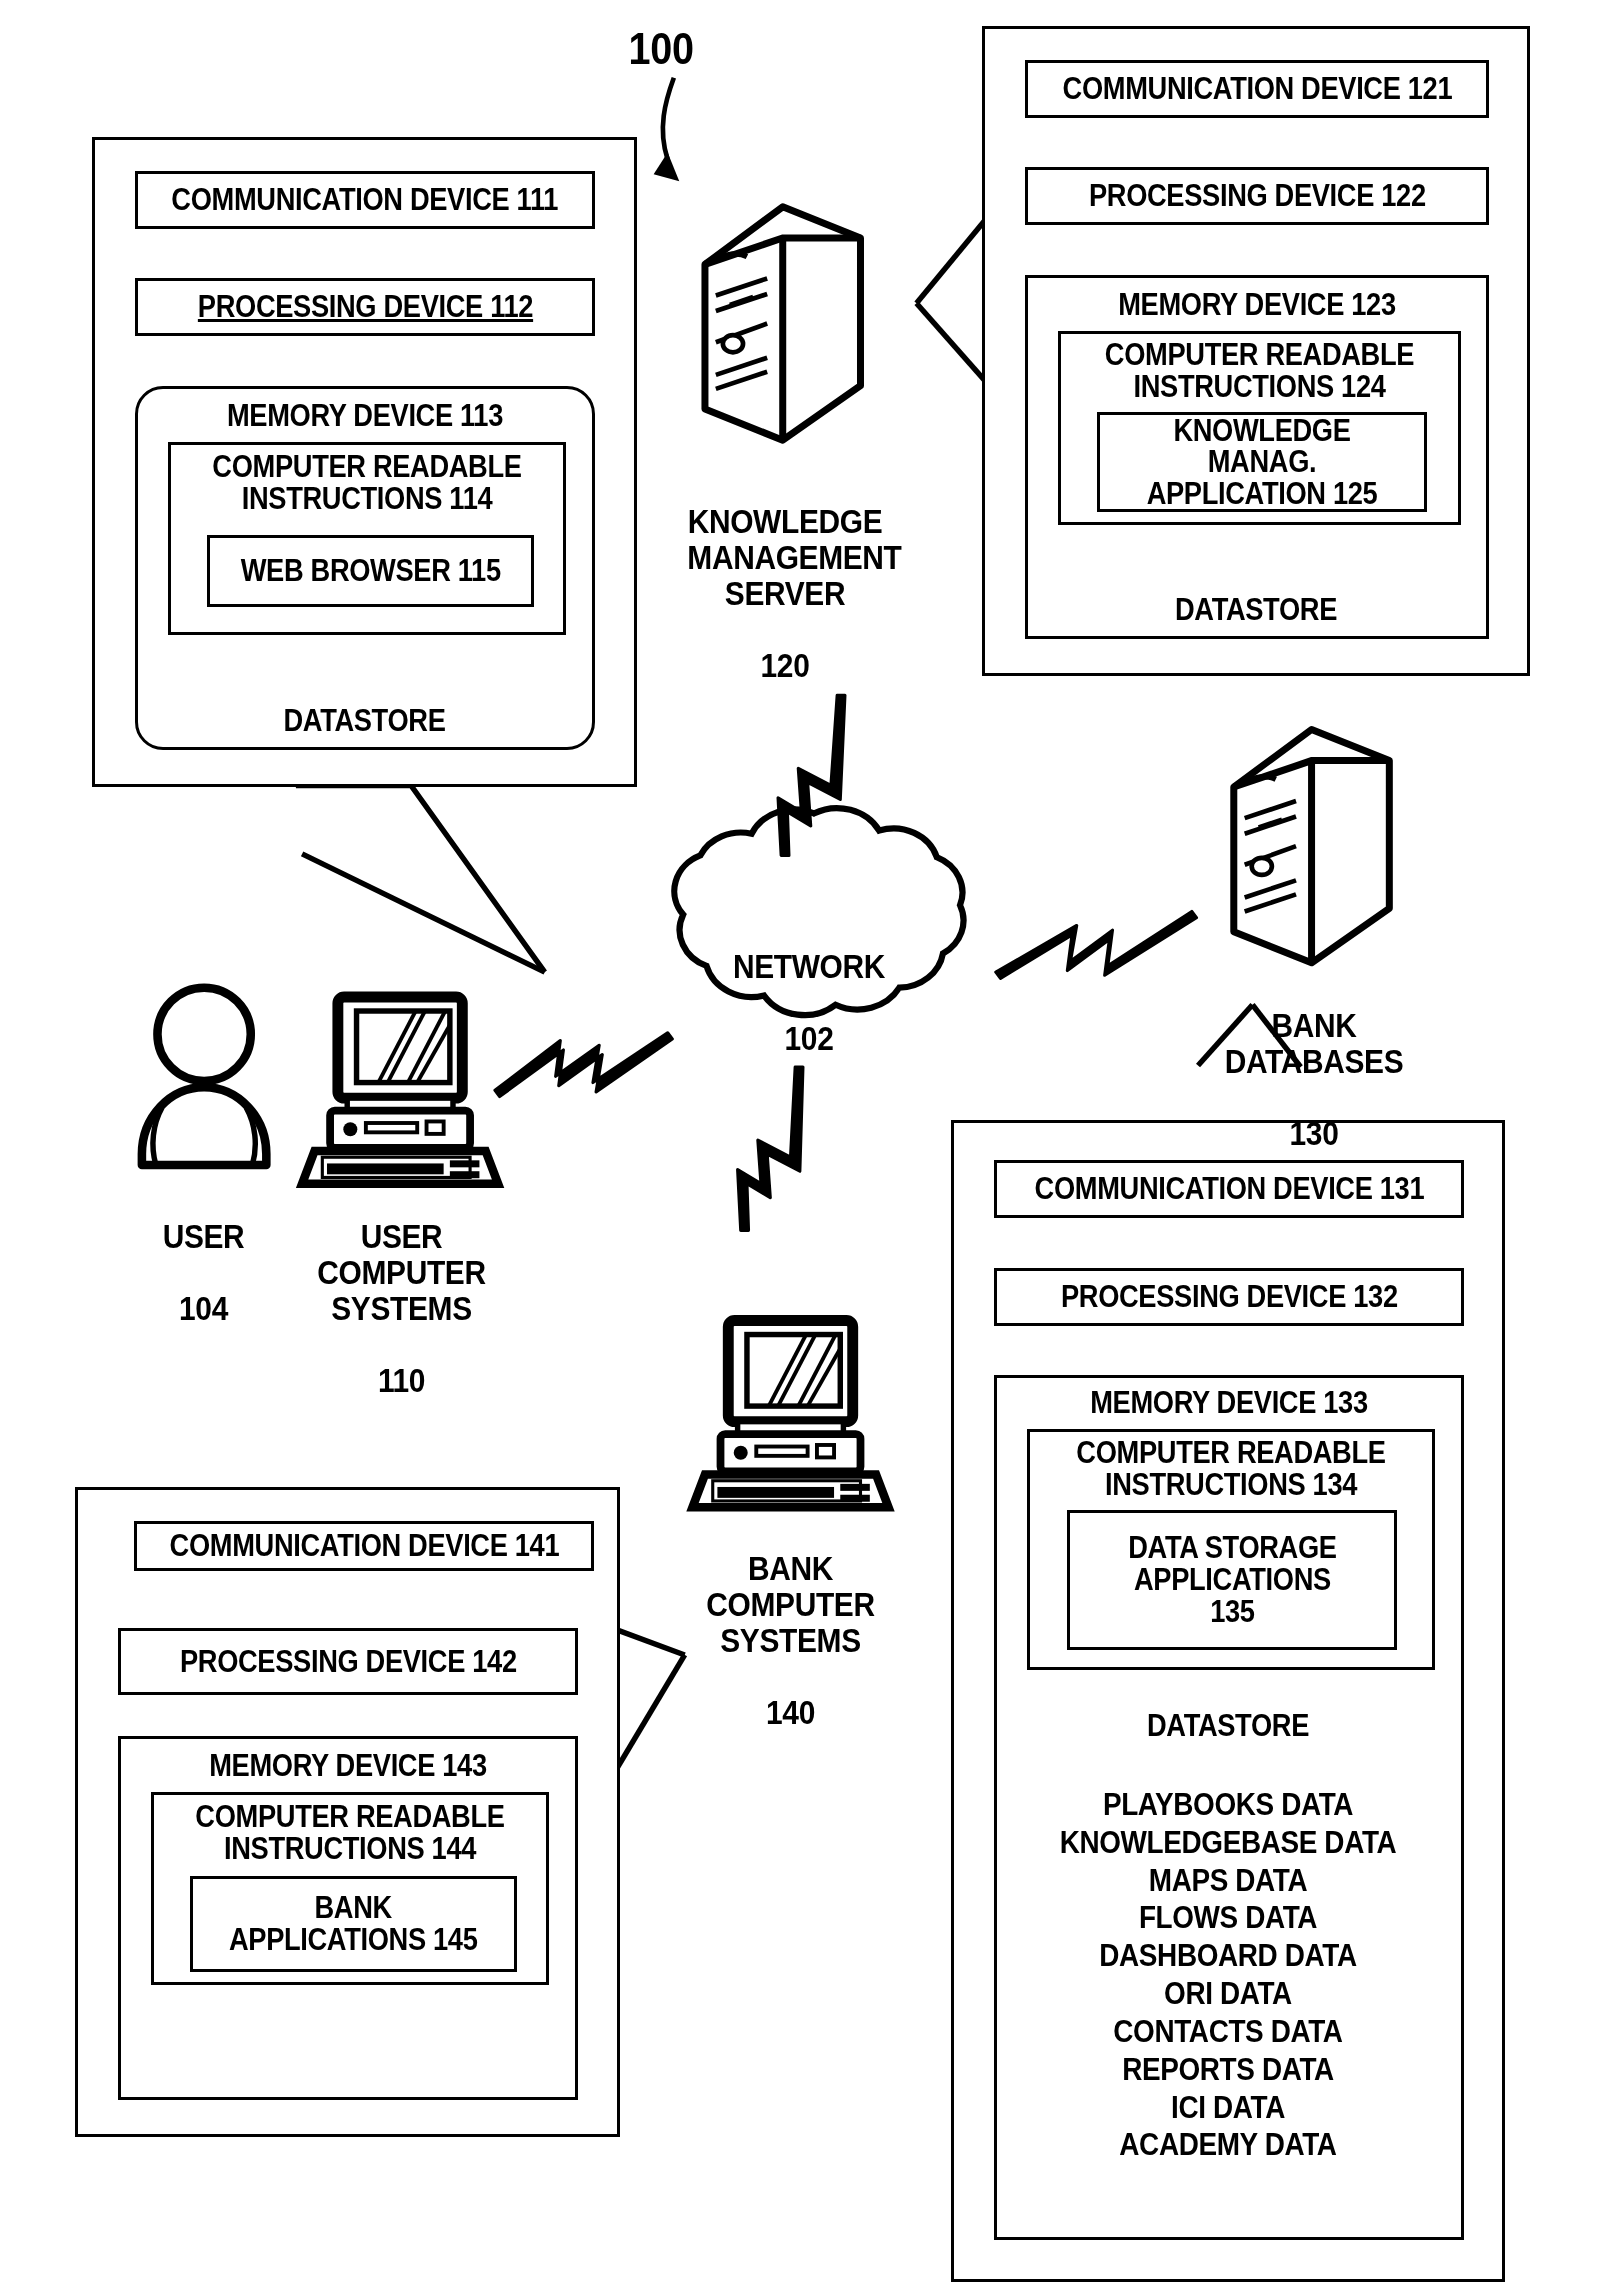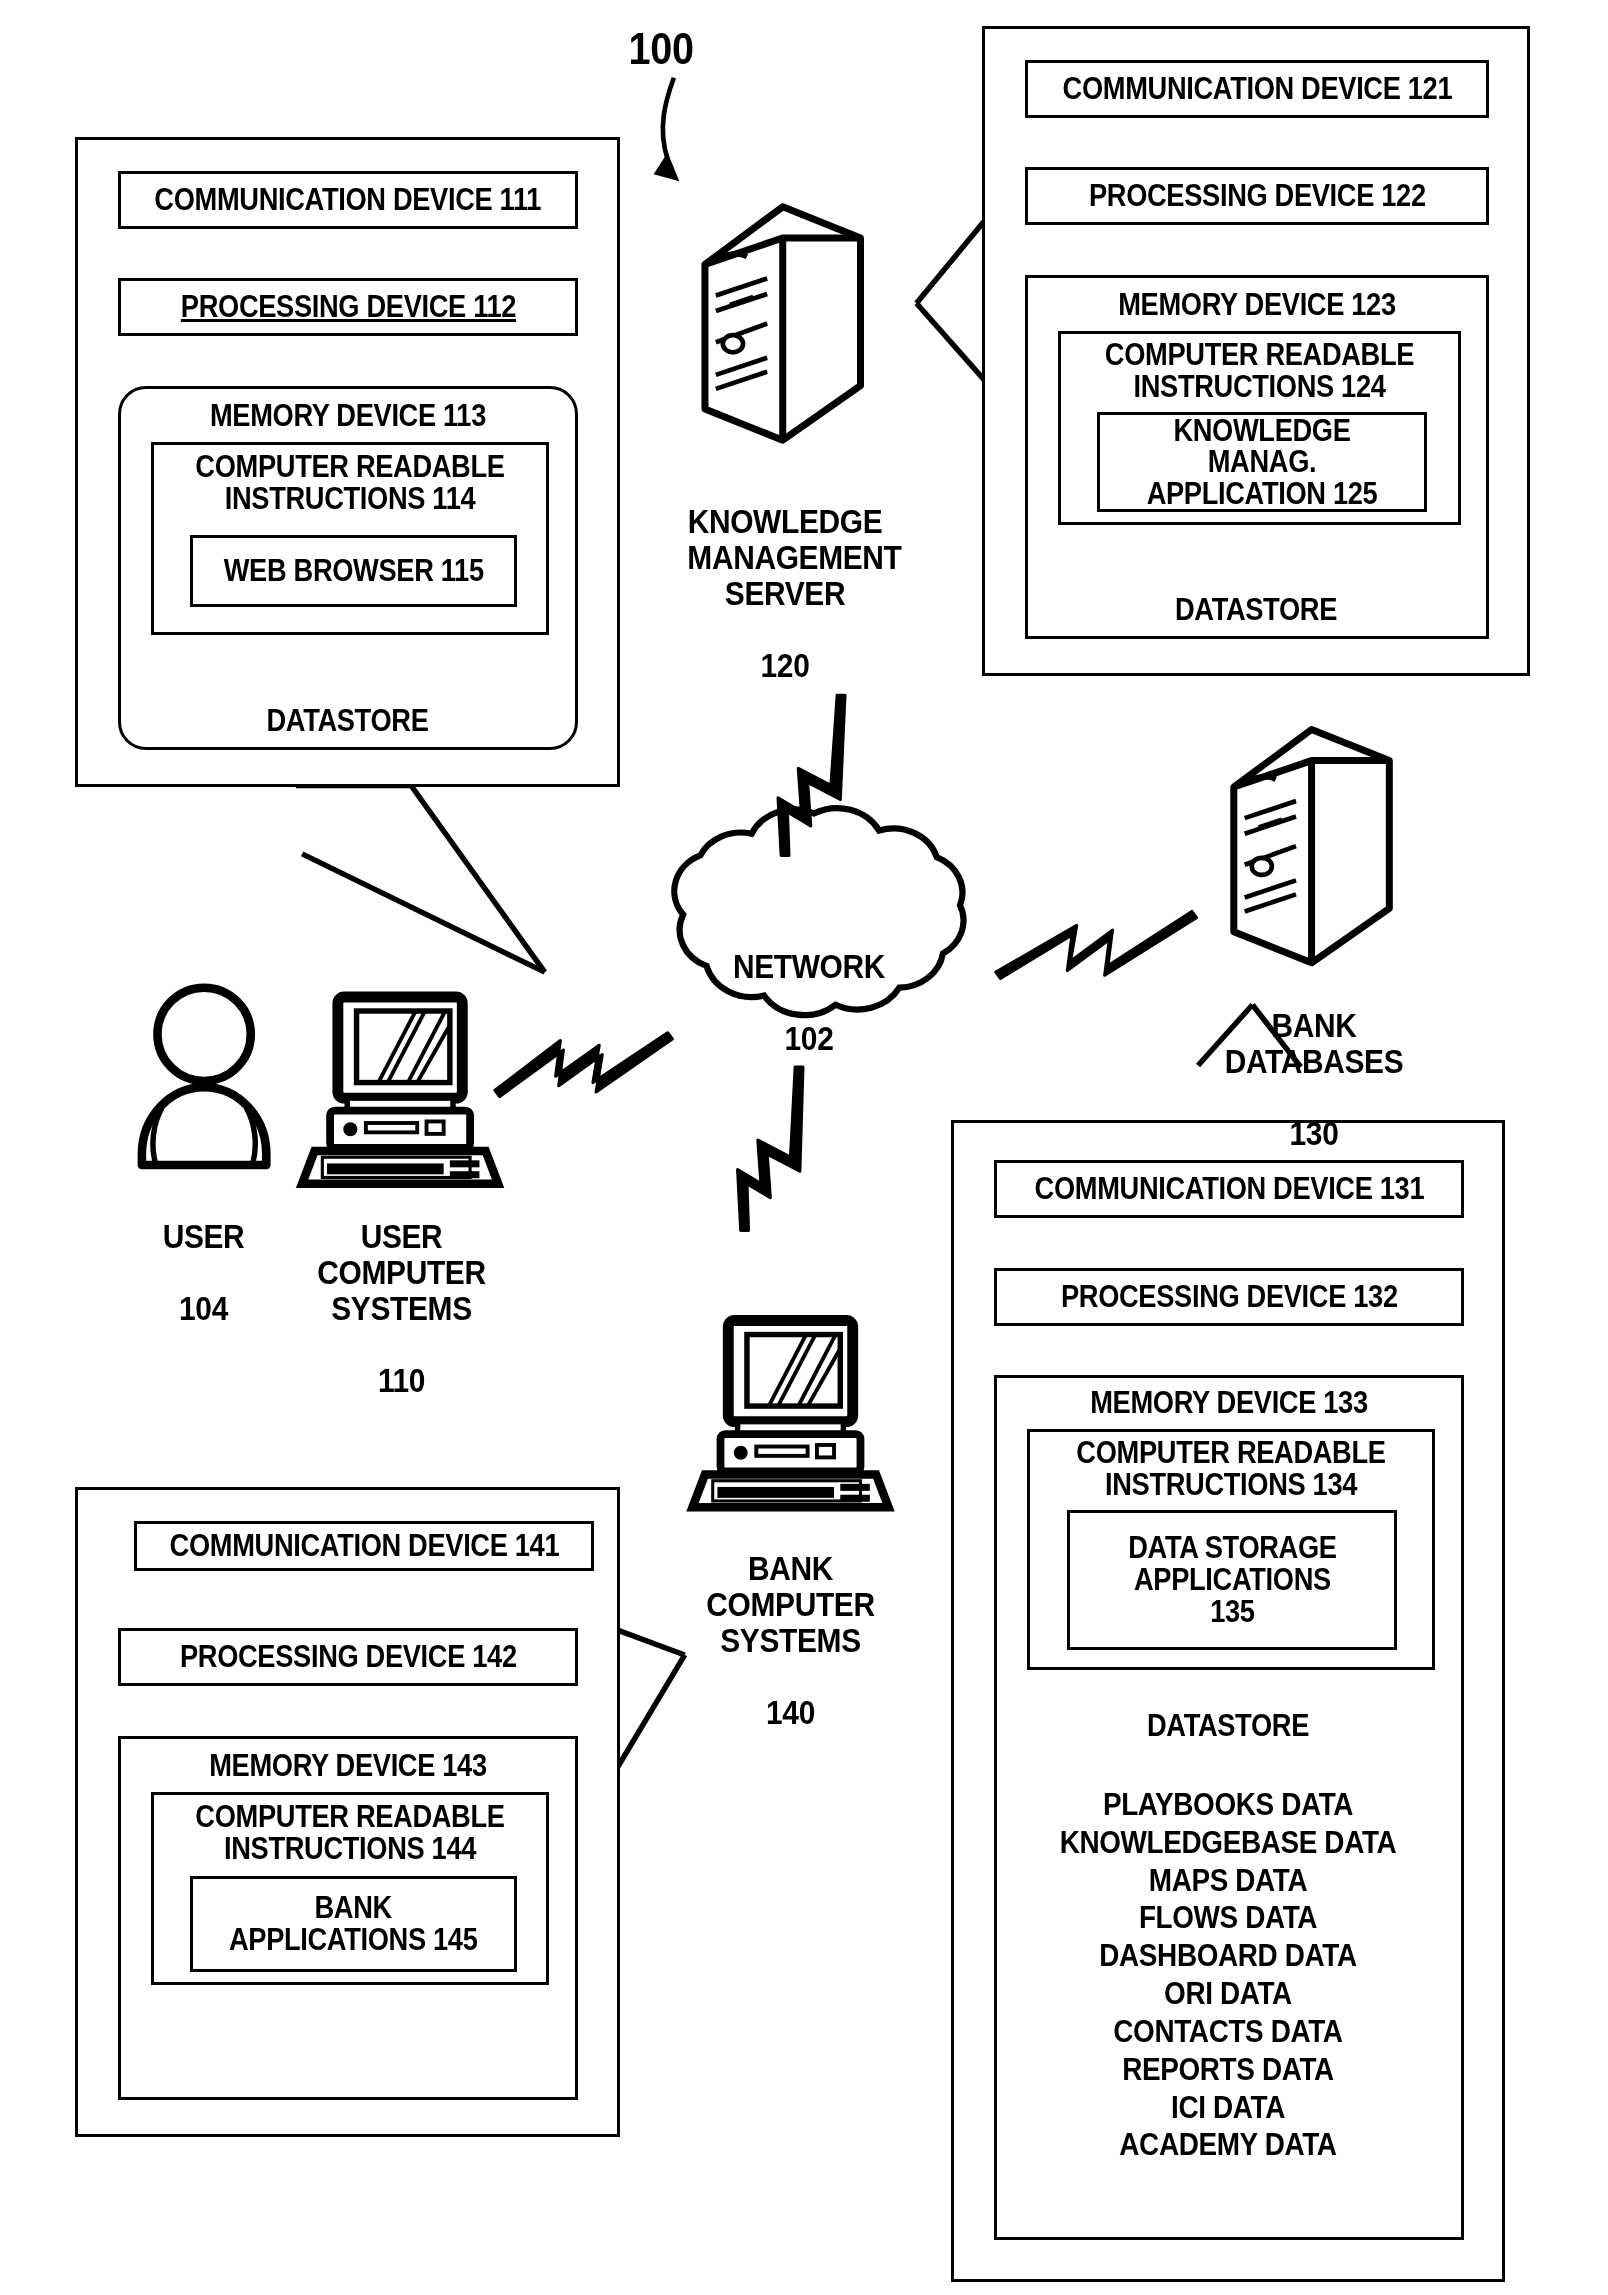--- a/index.html
+++ b/index.html
@@ -240,21 +240,21 @@
     </g>
 
     <g>
       <path d="M1306,2140 L1306,2730 a272,58 0 0 0 544,0 L1850,2140 Z" fill="#fff" stroke="#000" stroke-width="6"></path>
       <ellipse cx="1578" cy="2140" rx="272" ry="58" fill="#fff" stroke="#000" stroke-width="6"></ellipse>
     </g>
   </svg>
 
   <div class="num" style="left:622px;top:23px;width:109px;font-size:45px;">100</div>
 
-  <div class="blk" style="left:75px;top:137px;width:545px;height:650px;">
+  <div class="blk" style="left:92px;top:137px;width:545px;height:650px;">
 
     <div class="inner" style="left:40px;top:31px;width:460px;height:58px;">
       <div class="lbl" style="font-size:31px;">COMMUNICATION DEVICE 111</div>
     </div>
 
     <div class="inner" style="left:40px;top:138px;width:460px;height:58px;text-decoration:underline;">
       <div class="lbl" style="font-size:31px;">PROCESSING DEVICE 112</div>
     </div>
 
     <div class="inner" style="left:40px;top:246px;width:460px;height:364px;display:block;border-radius:28px;">
@@ -334,21 +334,21 @@
 ICI DATA
 ACADEMY DATA</div>
   </div>
 
   <div class="blk" style="left:75px;top:1487px;width:545px;height:650px;">
 
     <div class="inner" style="left:56px;top:31px;width:460px;height:50px;">
       <div class="lbl" style="font-size:31px;">COMMUNICATION DEVICE 141</div>
     </div>
 
-    <div class="inner" style="left:40px;top:138px;width:460px;height:58px;">
+    <div class="inner" style="left:40px;top:138px;width:460px;height:67px;">
       <div class="lbl" style="font-size:31px;">PROCESSING DEVICE 142</div>
     </div>
 
     <div class="inner" style="left:40px;top:246px;width:460px;height:364px;display:block;">
       <div class="hdr lbl" style="top:11px;font-size:31px;">MEMORY DEVICE 143</div>
 
       <div class="inner" style="left:30px;top:53px;width:398px;height:193px;display:block;">
         <div class="hdr lbl" style="top:6.2px;font-size:31px;">COMPUTER READABLE
 INSTRUCTIONS 144</div>
         <div class="inner" style="left:36px;top:81px;width:327px;height:96px;">

